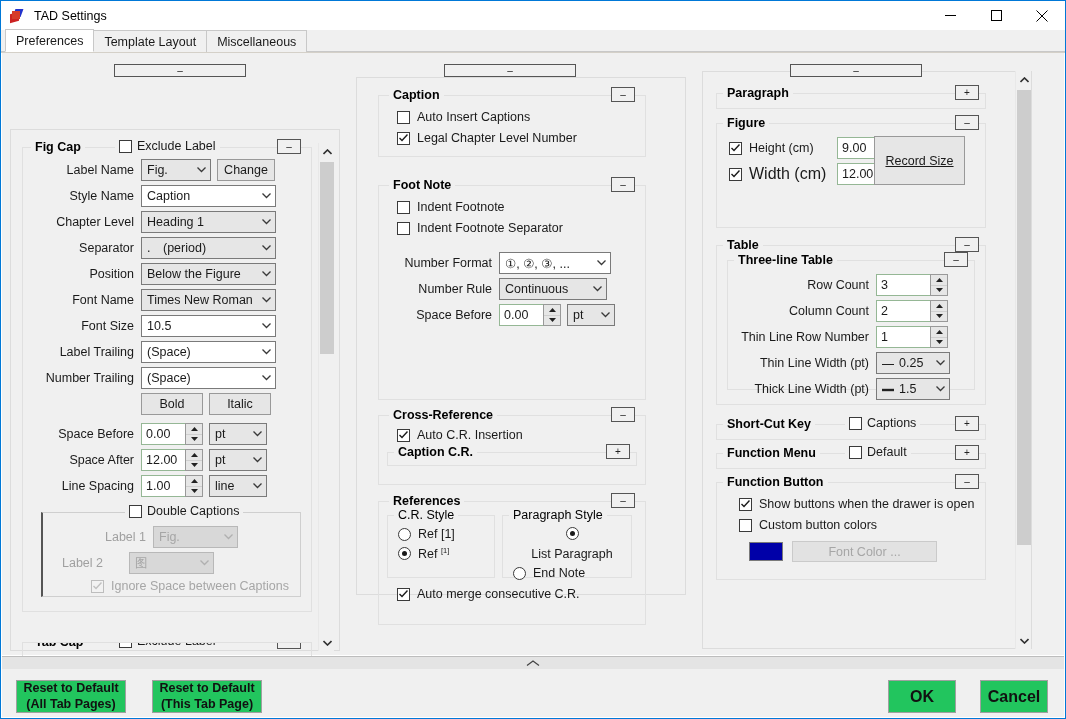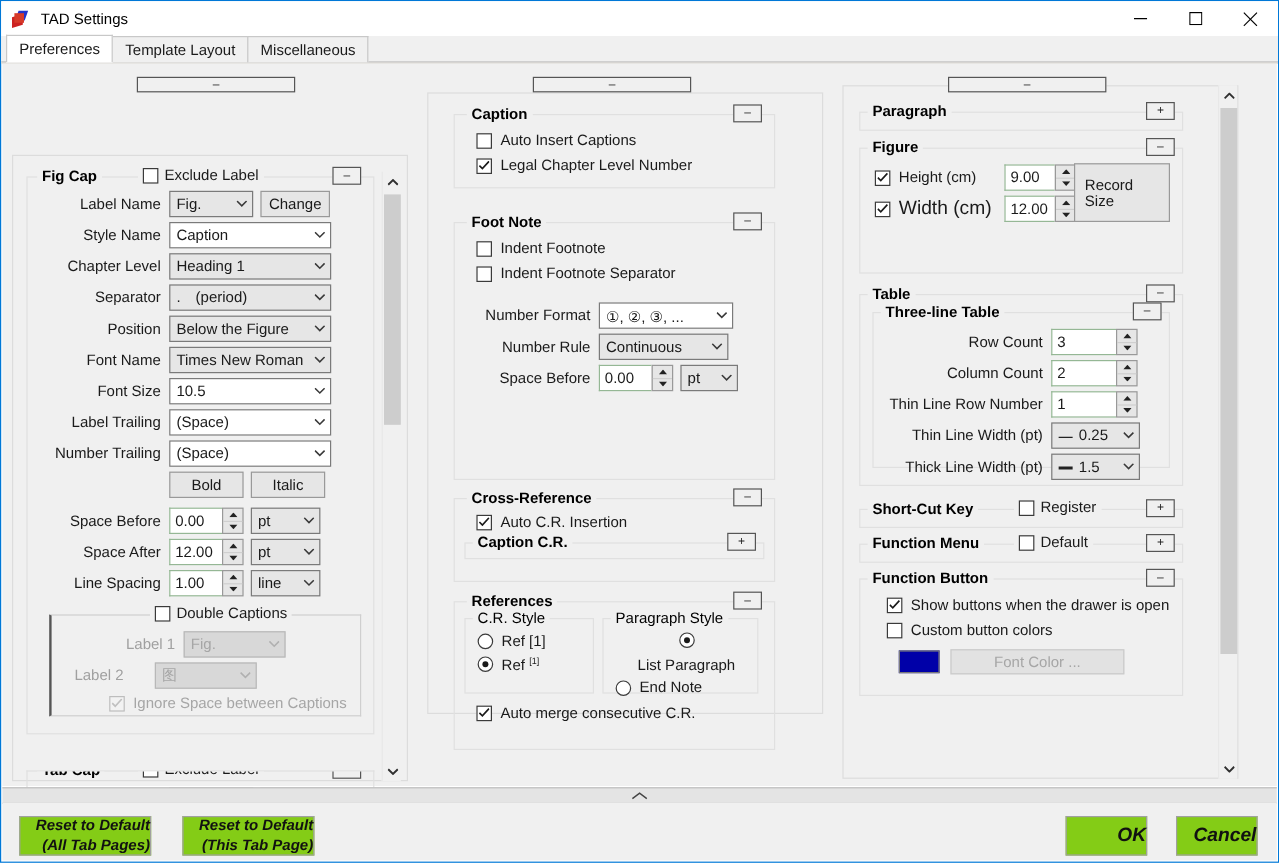--- a/index.html
+++ b/index.html
@@ -122,23 +122,23 @@
   .rb .dot { width:5px; height:5px; border-radius:50%; background:#1a1a1a; }
   .rbrow { display:flex; align-items:center; gap:7px; font-size:12.5px; }
 
   sup { font-size:7.5px; vertical-align:super; }
 
   
   .splitter { position:absolute; left:1px; right:1px; bottom:48px; height:14px; background:#e4e4e4;
               border-top:1px solid #bdbdbd; border-bottom:1px solid #bdbdbd;
               display:flex; align-items:center; justify-content:center; }
   .bottombar { position:absolute; left:1px; right:1px; bottom:1px; height:48px; background:#f0f0f0; }
-  .bbtn { position:absolute; border:1px solid #a0a0a0; background:#84cc16; font-weight:bold;
-          display:flex; flex-direction:column; align-items:flex-end; justify-content:center;
-          font-size:12.5px; color:#111; line-height:1.25;font-style:italic; }
+  .bbtn { position:absolute; border:1px solid #a0a0a0; background:#22c55e; font-weight:bold;
+          display:flex; flex-direction:column; align-items:center; justify-content:center;
+          font-size:12.5px; color:#111; line-height:1.25; }
   .bbtn.big { font-size:16px; }
 
   .swatch { width:34px; height:19px; background:#0000a8; border:1px solid #7a7a7a; }
 </style>
 </head>
 <body>
 
 <div class="window">
 
   <div class="titlebar">
@@ -653,21 +653,21 @@
                       </svg>
                     </div>
                 <div>
                       <svg width="7" height="4">
                         <polygon points="3.5,4 0,0 7,0" fill="#222"></polygon>
                       </svg>
                     </div>
               </div>
             </div>
           </div>
-          <div class="btn" style="position:absolute; right:10px; top:0; width:80px; height:49px;">Record Size</div>
+          <div class="btn" style="position:absolute; right:20px; top:0; width:91px; height:49px;text-decoration:underline;">Record Size</div>
         </div>
 
       </div>
 
       <div class="grp" style="position:absolute; left:14px; top:188px; width:270px; height:160px;">
         <div class="legend" style="left:6px;">Table</div>
         <div class="collapse-btn" style="right:6px;">–</div>
 
         <div class="grp" style="margin:14px 10px 0 10px; height:130px; border-color:#e0e0e0;">
           <div class="legend" style="left:6px;">Three-line Table</div>
@@ -759,21 +759,21 @@
                   </span>
             </div>
           </div>
         </div>
       </div>
 
       <div class="grp" style="position:absolute; left:14px; top:367px; width:270px; height:16px;">
         <div class="legend" style="left:6px;">Short-Cut Key</div>
         <div class="legend-cb" style="left:128px;">
           <span class="cb"></span>
-          <span>Register</span>
+          <span>Captions</span>
         </div>
         <div class="collapse-btn" style="right:6px;">+</div>
       </div>
 
       <div class="grp" style="position:absolute; left:14px; top:396px; width:270px; height:16px;">
         <div class="legend" style="left:6px;">Function Menu</div>
         <div class="legend-cb" style="left:128px;">
           <span class="cb"></span>
           <span>Default</span>
         </div>

